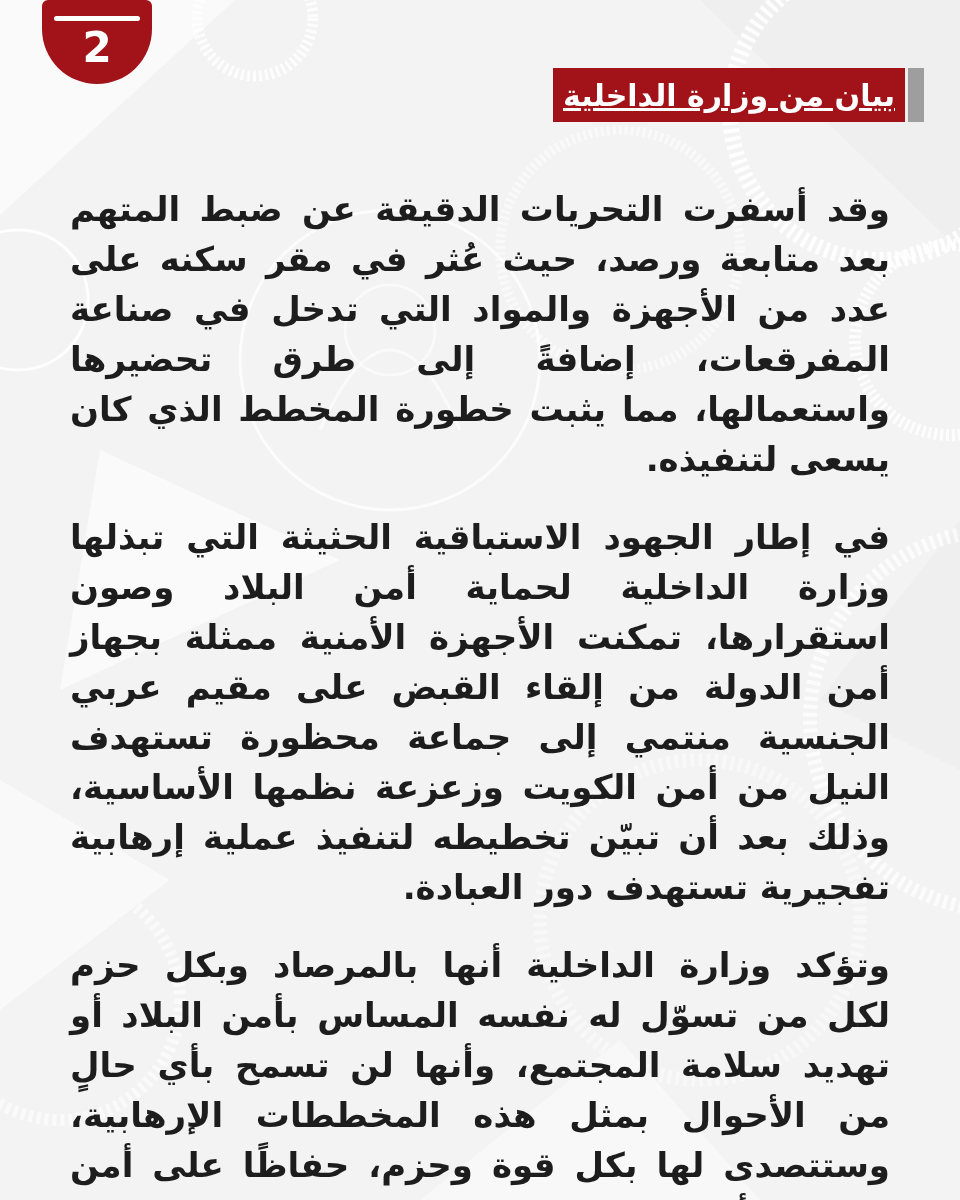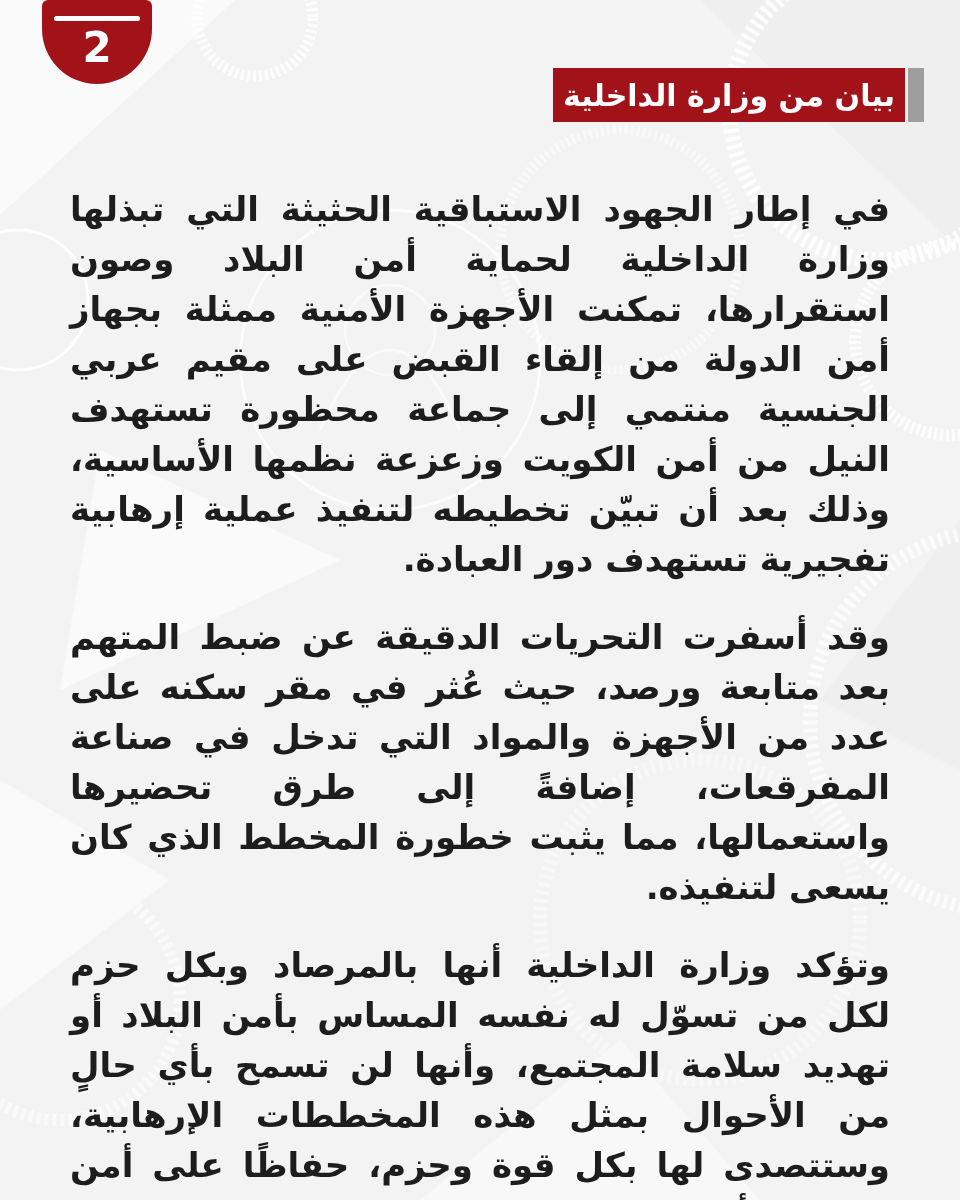--- a/index.html
+++ b/index.html
@@ -28,21 +28,21 @@
     color: #ffffff; font-size: 42px; font-weight: bold; line-height: 1;
   }
   
   .header-bar {
     position: absolute; top: 68px; left: 553px; width: 352px; height: 54px;
     background: #a11319; z-index: 2;
     display: flex; align-items: center; justify-content: center;
     direction: rtl;
   }
   .header-title {
-    color: #ffffff; font-size: 30px; font-weight: bold; white-space: nowrap;
+    color: #ffffff; font-size: 30px; font-weight: bold; white-space: nowrap; text-decoration: underline;
   }
   .header-stripe {
     position: absolute; top: 68px; left: 908px; width: 16px; height: 54px;
     background: #9e9e9e; z-index: 2;
   }
   
   .content {
     position: absolute; top: 184px; left: 70px; right: 70px; z-index: 2;
     direction: rtl; text-align: justify;
     color: #1d1d1d; font-size: 34px; font-weight: bold; line-height: 50px;
@@ -79,22 +79,22 @@
   <div class="badge-line"></div>
   <div class="badge-number">2</div>
 </div>
 
 <div class="header-bar">
   <span class="header-title">بيان من وزارة الداخلية</span>
 </div>
 <div class="header-stripe"></div>
 
 <div class="content">
+  <p>وقد أسفرت التحريات الدقيقة عن ضبط المتهم بعد متابعة ورصد، حيث عُثر في مقر سكنه على عدد من الأجهزة والمواد التي تدخل في صناعة المفرقعات، إضافةً إلى طرق تحضيرها واستعمالها، مما يثبت خطورة المخطط الذي كان يسعى لتنفيذه.</p>
   <p>في إطار الجهود الاستباقية الحثيثة التي تبذلها وزارة الداخلية لحماية أمن البلاد وصون استقرارها، تمكنت الأجهزة الأمنية ممثلة بجهاز أمن الدولة من إلقاء القبض على مقيم عربي الجنسية منتمي إلى جماعة محظورة تستهدف النيل من أمن الكويت وزعزعة نظمها الأساسية، وذلك بعد أن تبيّن تخطيطه لتنفيذ عملية إرهابية تفجيرية تستهدف دور العبادة.</p>
-  <p>وقد أسفرت التحريات الدقيقة عن ضبط المتهم بعد متابعة ورصد، حيث عُثر في مقر سكنه على عدد من الأجهزة والمواد التي تدخل في صناعة المفرقعات، إضافةً إلى طرق تحضيرها واستعمالها، مما يثبت خطورة المخطط الذي كان يسعى لتنفيذه.</p>
   <p>وتؤكد وزارة الداخلية أنها بالمرصاد وبكل حزم لكل من تسوّل له نفسه المساس بأمن البلاد أو تهديد سلامة المجتمع، وأنها لن تسمح بأي حالٍ من الأحوال بمثل هذه المخططات الإرهابية، وستتصدى لها بكل قوة وحزم، حفاظًا على أمن الوطن وأمان المواطنين والمقيمين.</p>
 </div>
 
 <div class="footer">
 
   
 
   
 
   

